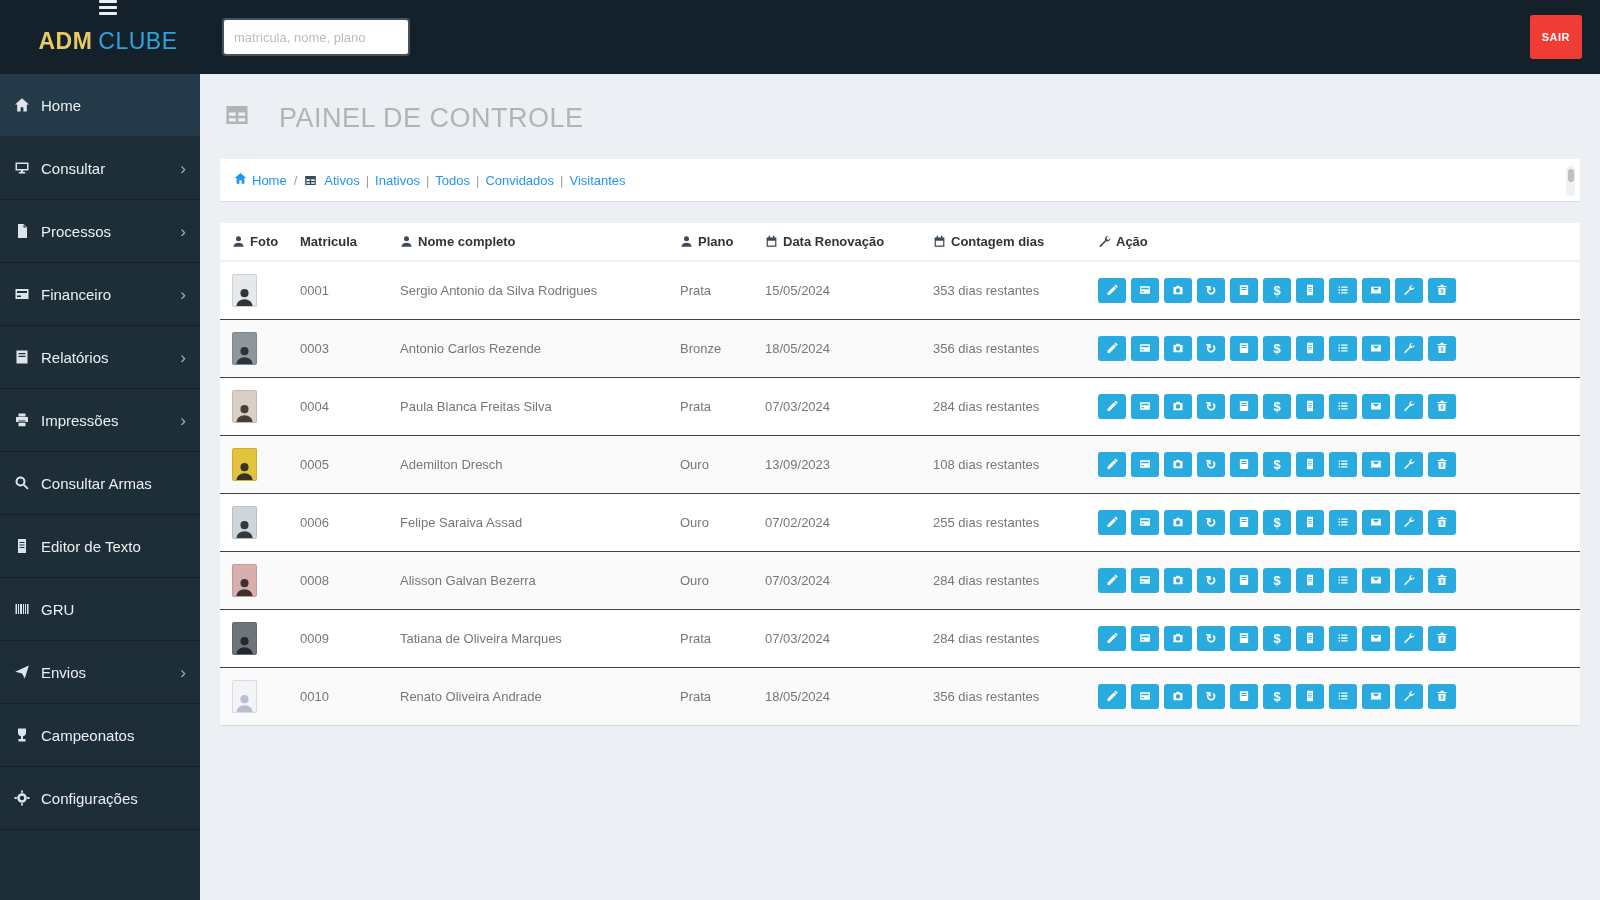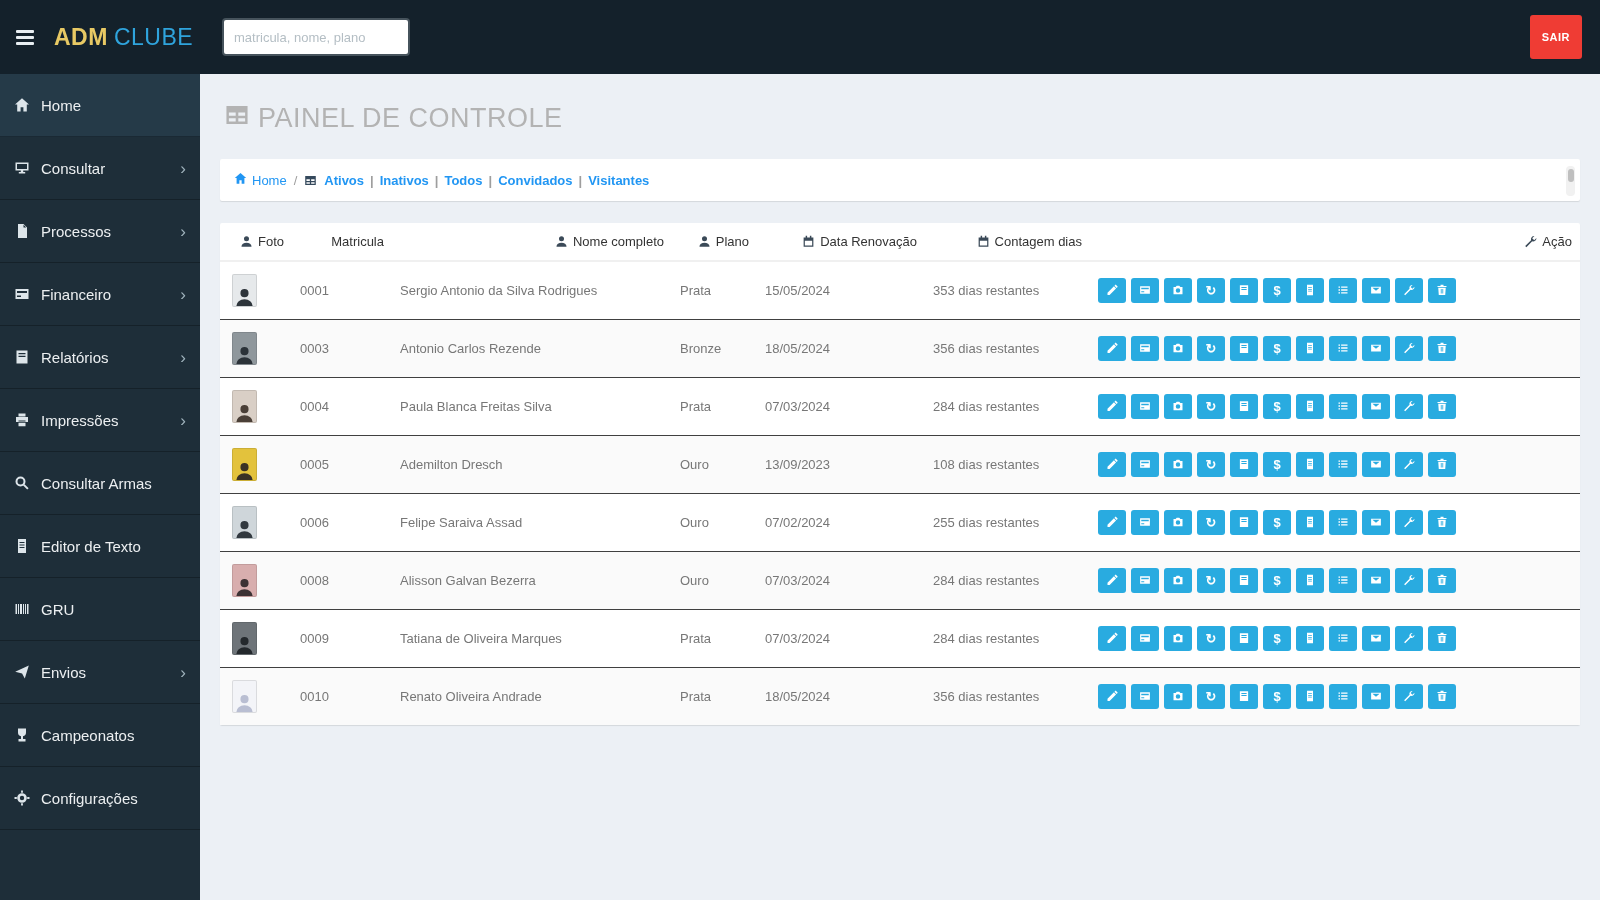--- a/index.html
+++ b/index.html
@@ -3,21 +3,21 @@
 <meta charset="utf-8">
 <style>
   * { box-sizing: border-box; margin: 0; padding: 0; }
   html,body { width:1600px; height:900px; overflow:hidden;
     font-family:"Liberation Sans", sans-serif; background:#ecf0f5; }
 
   
   .navbar { position:absolute; top:0; left:0; width:1600px; height:74px;
     background:#14212b; display:flex; align-items:center; z-index:5; }
   .brand-zone { width:200px; height:100%; display:flex; align-items:center;
-    gap:20px; padding-left:16px; flex-shrink:0; }
+    gap:13px; padding-left:16px; flex-shrink:0;flex-direction:column; }
   .hamburger { width:18px; display:flex; flex-direction:column; gap:3px; cursor:pointer; }
   .hamburger span { display:block; height:3px; background:#e8eef2; border-radius:1px; }
   .brand { font-size:23px; font-weight:bold; letter-spacing:.5px; white-space:nowrap; }
   .brand .adm { color:#e8c964; }
   .brand .clube { color:#2fa4dd; font-weight:400; margin-left:6px; }
   .nav-search { margin-left:22px; }
   .nav-search input { width:188px; height:38px; border:2px solid #46535c; border-radius:4px;
     padding:0 10px; font-size:13px; color:#333; background:#fff; outline:none; }
   .nav-search input::placeholder { color:#b4bec4; }
   .logout-btn { margin-left:auto; margin-right:18px; background:#ef3c34; color:#fff;
@@ -31,45 +31,45 @@
   .side-item { height:63px; display:flex; align-items:center; gap:11px; padding:0 14px;
     color:#eceff1; font-size:15px; border-bottom:1px solid rgba(0,0,0,.28); cursor:pointer; }
   .side-item.active { background:#253a48; }
   .side-item .icon { width:16px; height:16px; color:#dde5ea; flex-shrink:0; }
   .side-label { white-space:nowrap; }
   .chev { margin-left:auto; color:#9fb2bc; font-size:17px; line-height:1; }
 
   
   .main { position:absolute; top:74px; left:200px; right:0; bottom:0;
     background:#ecf0f5; padding:14px 20px 0 20px; overflow:hidden; }
-  .page-title { display:flex; align-items:center; gap:8px; color:#b3b3b3;
+  .page-title { display:flex; align-items:center; gap:29px; color:#b3b3b3;
     font-size:27px; font-weight:400; margin:14px 0 24px 4px; letter-spacing:.5px; }
   .page-title .icon { width:26px; height:26px; color:#b3b3b3; }
 
   .crumb-bar { position:relative; background:#fff; padding:13px 14px; display:flex;
     align-items:center; gap:7px; font-size:13px; box-shadow:0 1px 1px rgba(0,0,0,.1);
     border-radius:2px; }
   .crumb-bar a { color:#2196f3; text-decoration:none; display:inline-flex;
     align-items:center; gap:5px; }
   .crumb-bar .icon { width:13px; height:13px; }
   .crumb-table-icon { color:#35495c; display:inline-flex; }
   .sep { color:#9e9e9e; }
-  .filters { display:inline-flex; align-items:flex-end; gap:6px;font-weight:bold; }
+  .filters { display:inline-flex; align-items:flex-end; gap:6px; }
   .scroll-nub { position:absolute; right:5px; top:7px; width:9px; height:30px;
     background:#f1f1f1; border-radius:4px; cursor:pointer; }
   .scroll-nub::after { content:""; position:absolute; left:1.5px; top:3px; width:6px;
     height:13px; background:#bfbfbf; border-radius:3px; }
 
   
   .panel { margin-top:22px; background:#fff; box-shadow:0 1px 1px rgba(0,0,0,.1);
     border-radius:2px; }
   .panel-title { padding:13px 14px; font-size:13px; color:#555;
     border-bottom:1px solid #f0f0f0; }
   table { width:100%; border-collapse:collapse; table-layout:fixed; font-size:13px; }
-  thead th { text-align:right; color:#333; font-weight:normal; padding:11px 8px;
+  thead th { text-align:left; color:#333; font-weight:bold; padding:11px 8px;
     border-bottom:2px solid #f0f0f0; white-space:nowrap; }
   thead th .icon { width:13px; height:13px; color:#3b4a58; margin-right:5px;
     vertical-align:-2px; }
   thead th:nth-child(1){ width:72px; padding-left:12px; }
   thead th:nth-child(2){ width:100px; }
   thead th:nth-child(3){ width:280px; }
   thead th:nth-child(4){ width:85px; }
   thead th:nth-child(5){ width:168px; }
   thead th:nth-child(6){ width:165px; }
   tbody td { padding:8px; border-top:1px solid #404040; color:#777;

